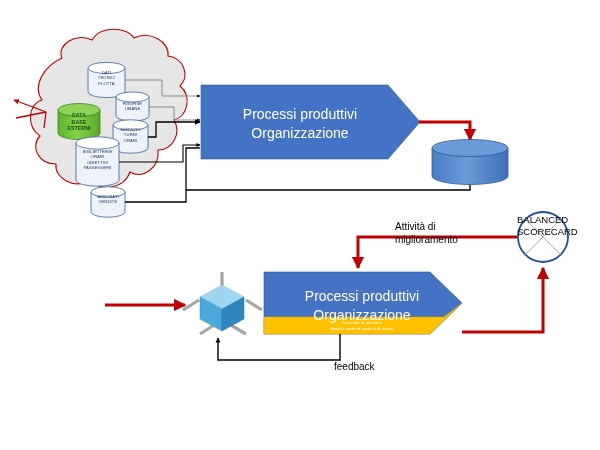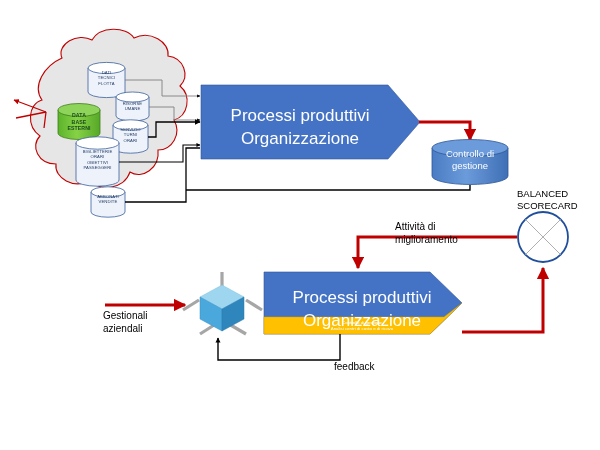--- a/index.html
+++ b/index.html
@@ -42,21 +42,21 @@
     font-size: 5.2px;
     font-weight: bold;
   }
   .chevron-text {
     position: absolute;
     text-align: center;
     color: #ffffff;
     white-space: pre-line;
   }
   .chev-main {
-    font-size: 17px;
+    font-size: 14px;
     line-height: 1.35;
   }
   .chev-sub {
     font-size: 4.4px;
     line-height: 1.3;
     color: #ffffff;
   }
   .cyl-text {
     position: absolute;
     text-align: center;
@@ -68,20 +68,21 @@
   .plain {
     color: #000000;
     font-size: 10px;
   }
   .bsc-label {
     color: #000000;
     font-size: 9.5px;
     line-height: 1.25;
     text-align: left;
     white-space: pre-line;
+    margin-top: 26px;
   }
 </style>
 </head>
 <body>
 
 <div id="canvas">
 
   <svg width="600" height="450" viewBox="0 0 600 450">
     <defs>
       <marker id="arrowRed" viewBox="0 0 10 10" refX="9" refY="5" markerWidth="4.2" markerHeight="4.2" orient="auto-start-reverse">
@@ -242,32 +243,28 @@
 ORARI
 OBIETTIVI
 PASSEGGERI</div>
 
   <div class="db-text" style="left:91px; top:194px; width:34px;">ABBONATI
 VENDITE</div>
 
   <div class="chevron-text chev-main" style="left:210px; top:105px; width:180px;">Processi produttivi
 Organizzazione</div>
 
-  <div class="cyl-text" style="left:432px; top:148px; width:76px;">Controllo di
-gestione</div>
 
   <div class="lbl bsc-label" style="left:517px; top:188px; width:80px;">BALANCED
 SCORECARD</div>
 
   <div class="lbl plain" style="left:375px; top:221px; width:100px; line-height:1.25; white-space:pre-line;margin-left:20px;">Attività di
 miglioramento</div>
 
 
-  <div class="lbl plain" style="left:103px; top:310px; width:90px; line-height:1.25; white-space:pre-line;">Gestionali
-aziendali</div>
 
   <div class="chevron-text chev-main" style="left:272px; top:287px; width:180px;">Processi produttivi
 Organizzazione</div>
 
   <div class="chevron-text chev-sub" style="left:272px; top:320px; width:180px;">Controllo di gestione
 Analisi centri di costo e di ricavo</div>
 
   <div class="lbl plain" style="left:295px; top:361px; width:70px;padding-left:39px;">feedback</div>
 
 </div>

